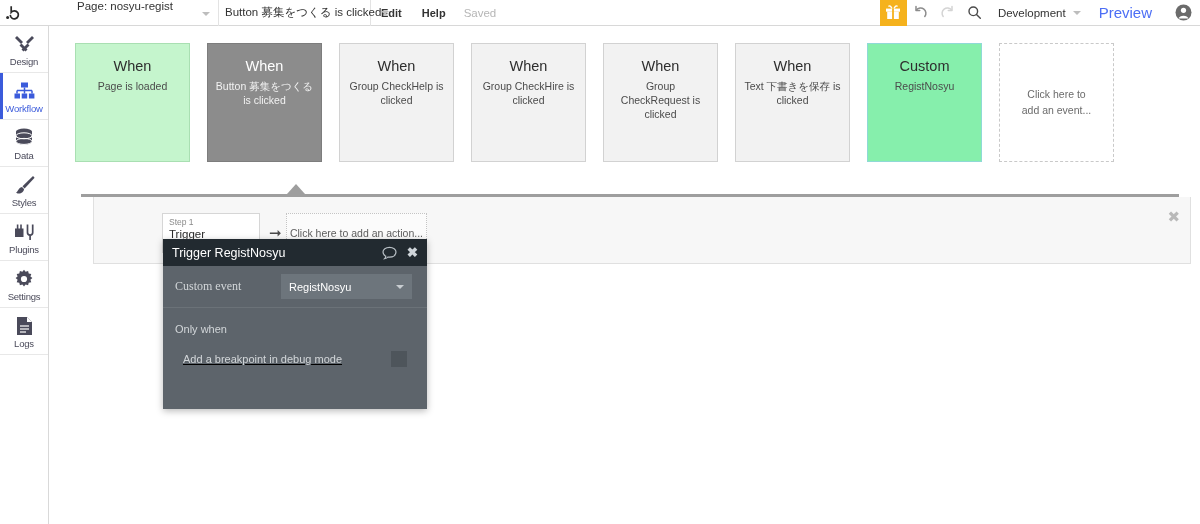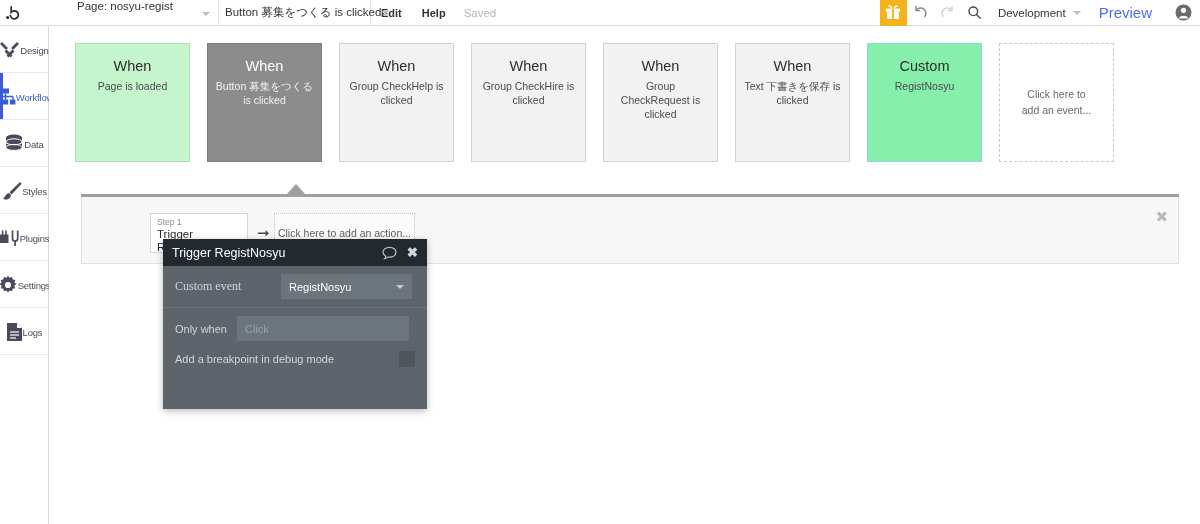--- a/index.html
+++ b/index.html
@@ -72,21 +72,21 @@
   }
   .avatar-btn { width: 34px; height: 26px; display: flex; align-items: center; justify-content: center; }
 
   
   .sidebar {
     position: absolute; left: 0; top: 26px; width: 49px; height: 498px;
     background: #fff; border-right: 1px solid #d9d9d9;
   }
   .sb-item {
     height: 47px; border-bottom: 1px solid #e8e8e8;
-    display: flex; flex-direction: row; align-items: center;
+    display: flex; flex-direction: column; align-items: center;
     justify-content: center; color: #4a4a5a; position: relative;
   }
   .sb-item .sb-ic { height: 22px; display: flex; align-items: flex-end; }
   .sb-item .sb-lbl { font-size: 9.5px; margin-top: 2px; letter-spacing: -0.2px; }
   .sb-item.active { color: #3b5bdb; }
   .sb-item.active:before {
     content: ""; position: absolute; left: 0; top: 0; bottom: 0;
     width: 3px; background: #3b5bdb;
   }
   .sb-expander {
@@ -136,21 +136,21 @@
     background: #9e9e9e;
   }
   .steps-tri {
     position: absolute; left: 206px; top: 16px;
     width: 0; height: 0;
     border-left: 9px solid transparent;
     border-right: 9px solid transparent;
     border-bottom: 10px solid #9e9e9e;
   }
   .steps-body {
-    position: absolute; left: 0; top: 29px; width: 1098px; height: 67px;
+    position: absolute; left: 12px; top: 29px; width: 1098px; height: 67px;
     background: #f7f7f7; border: 1px solid #e0e0e0; border-top: none; padding-left: 34px;
   }
   .step-box {
     position: absolute; left: 68px; top: 16px;
     width: 98px; height: 40px;
     border: 1px solid #d6d6d6; background: #ffffff;
     padding: 3px 6px 0 6px;
   }
   .step-box .sno { font-size: 8.5px; color: #8a8a8a; }
   .step-box .sttl { font-size: 11.5px; color: #2b2b2b; margin-top: 1px; line-height: 1.15; }
@@ -201,21 +201,21 @@
     width: 0; height: 0;
     border-left: 4px solid transparent;
     border-right: 4px solid transparent;
     border-top: 4px solid #c8cdd1;
   }
   .pe-txt { width: 131px; color: #8fb2e0; }
   .pe-div { height: 1px; background: #6b7278; margin: 4px 0 8px 0; }
   .pe-row2 { display: flex; align-items: center; height: 25px; padding-left: 12px; margin-bottom: 9px; }
   .pe-only { width: 62px; flex: none; font-size: 11px; color: #d2d6d9; }
   .pe-click { width: 172px; height: 25px; background: #6d757c; display: flex; align-items: center; padding: 0 8px; font-size: 11px; color: #9aa1a8; }
-  .pe-bp { display: flex; align-items: center; padding: 0 12px; height: 18px; }
+  .pe-bp { display: flex; align-items: center; padding: 0 20px; height: 18px; text-decoration: underline; }
   .pe-bp .t { font-size: 11px; color: #d2d6d9; }
   .pe-bp .cb { margin-left: auto; width: 16px; height: 16px; background: #4e555b; }
 </style>
 </head>
 <body>
 
 <div class="topbar">
   <div class="logo-cell">
     <svg width="15" height="15" viewBox="0 0 15 15">
       <circle cx="1.6" cy="12.6" r="1.5" fill="#2a2a2a"></circle>
@@ -455,21 +455,20 @@
         <span>RegistNosyu</span>
         <span class="caret"></span>
       </span>
     </div>
 
 
     <div class="pe-div"></div>
 
     <div class="pe-row2">
       <span class="pe-only">Only when</span>
-      <span class="pe-click">Click</span>
     </div>
 
     <div class="pe-bp">
       <span class="t">Add a breakpoint in debug mode</span>
       <span class="cb"></span>
     </div>
   </div>
 </div>
 
 </body></html>

